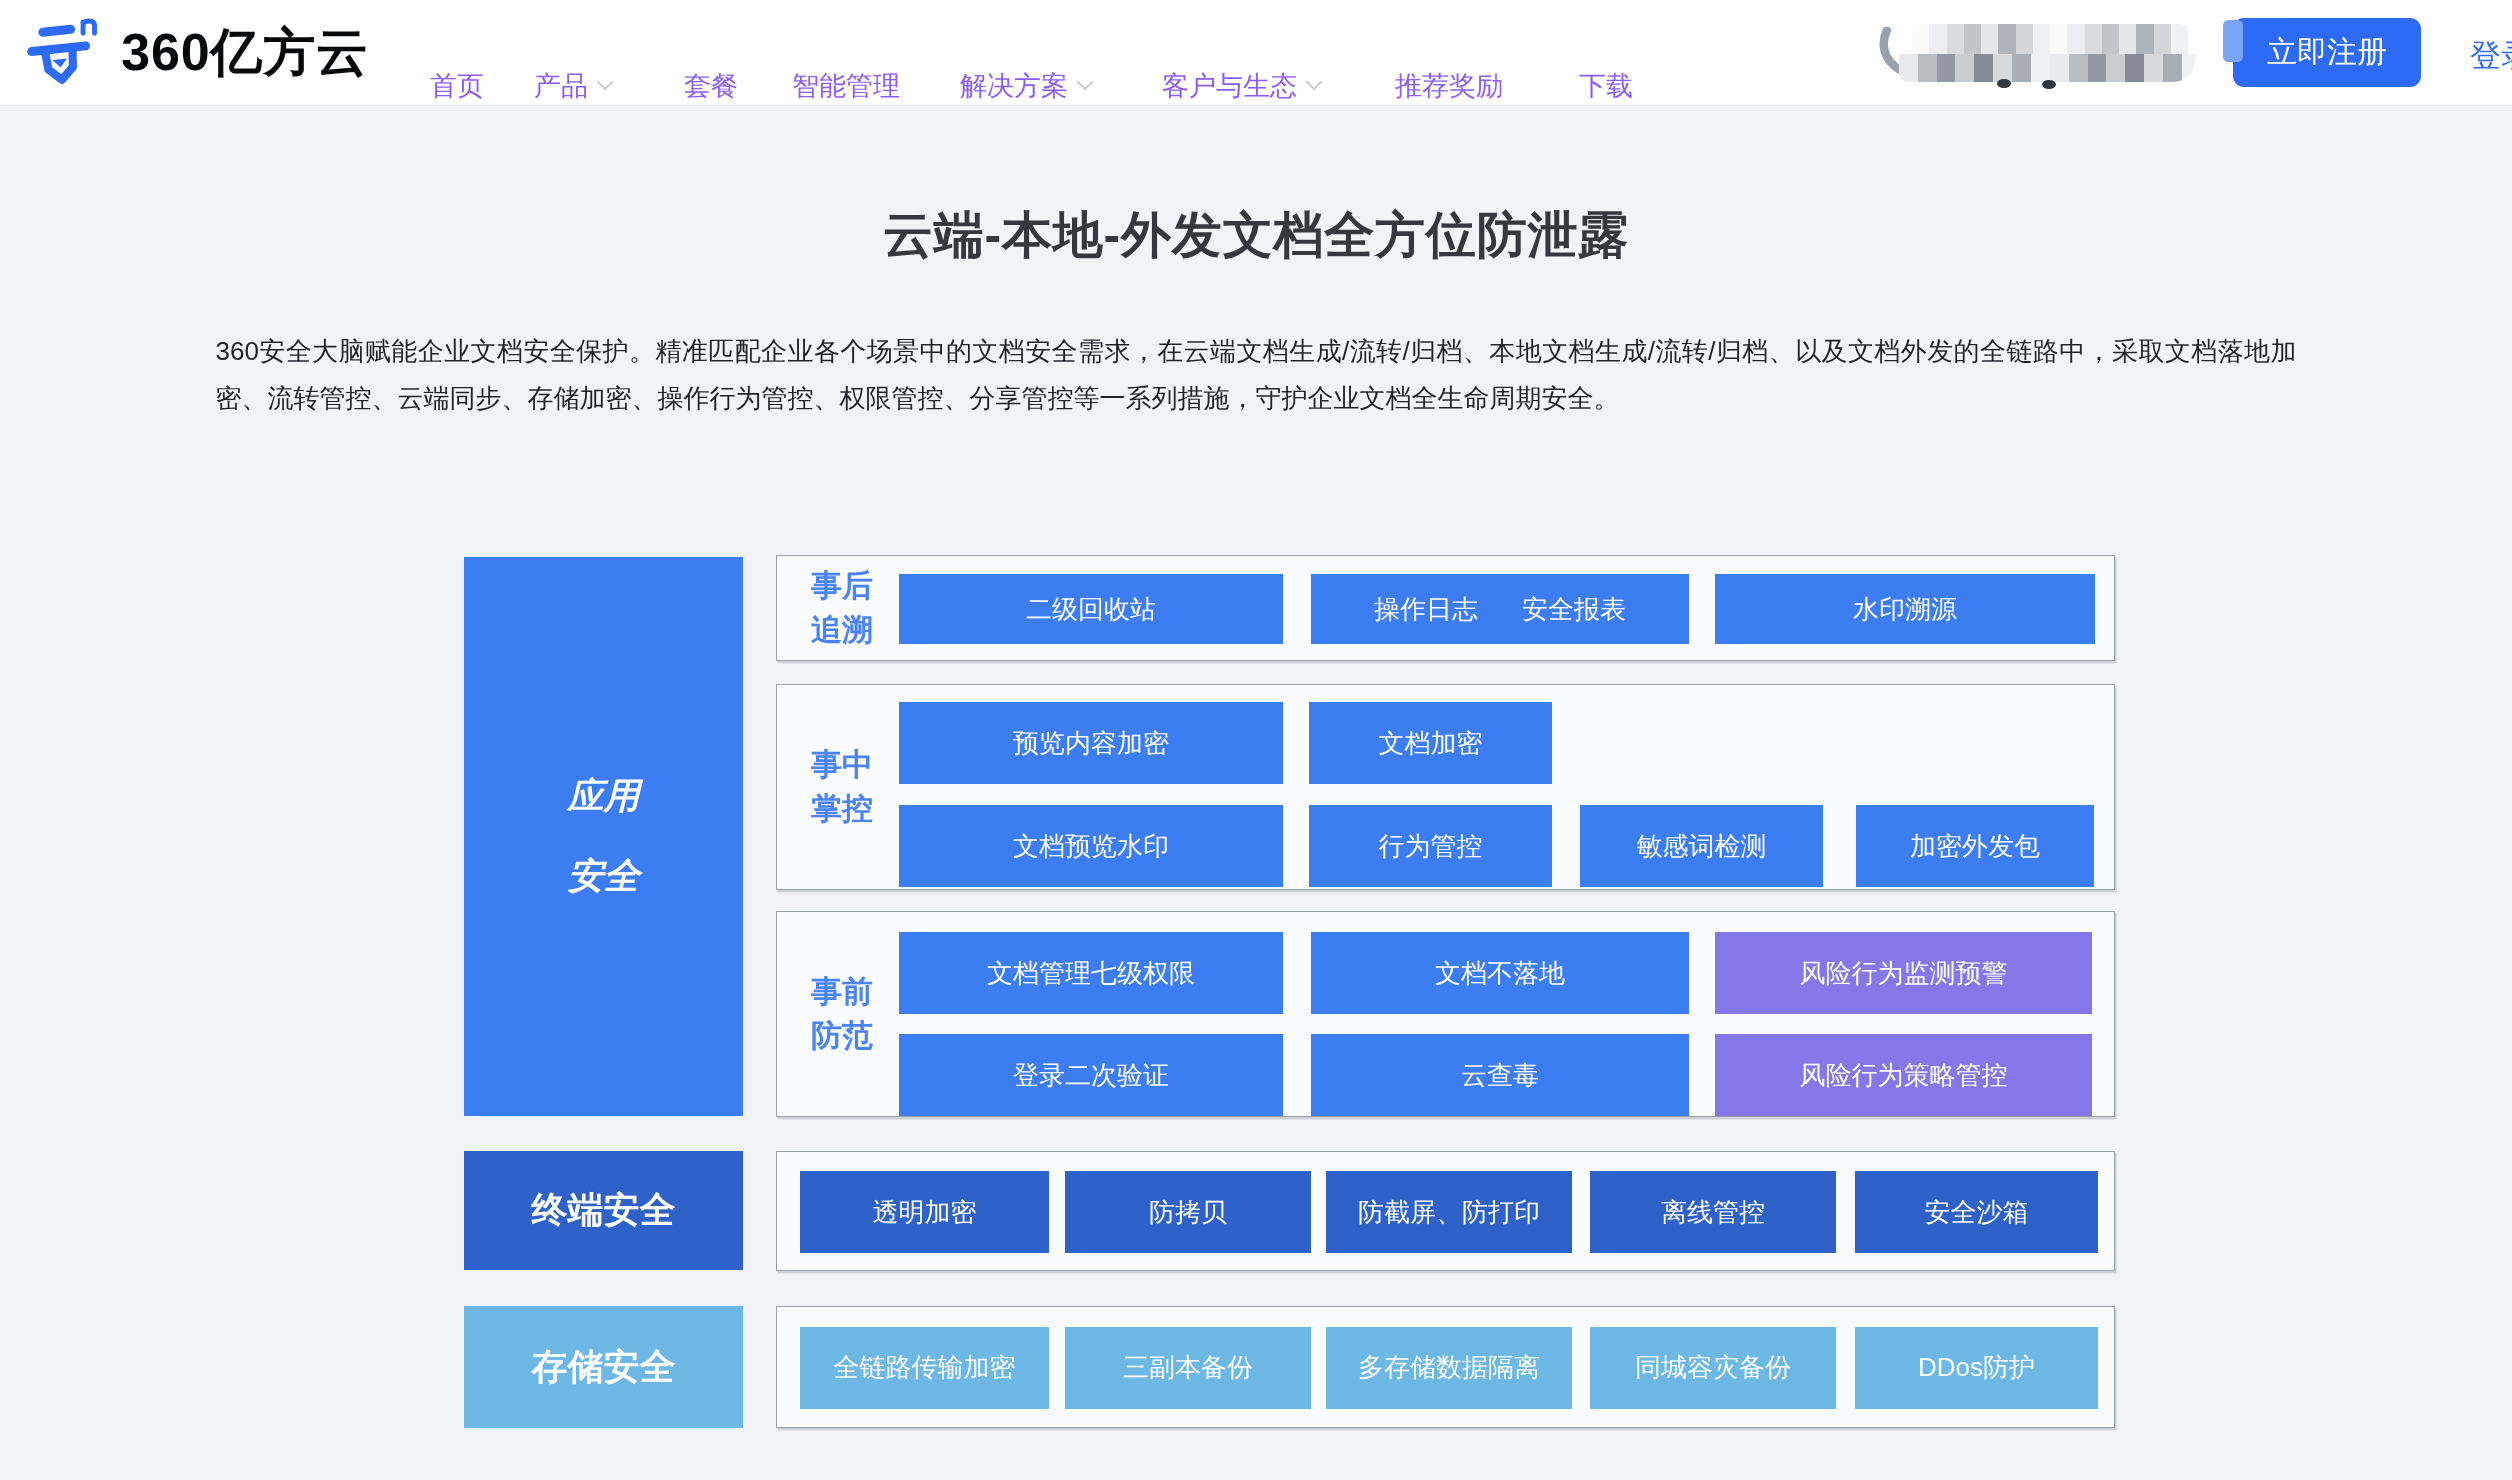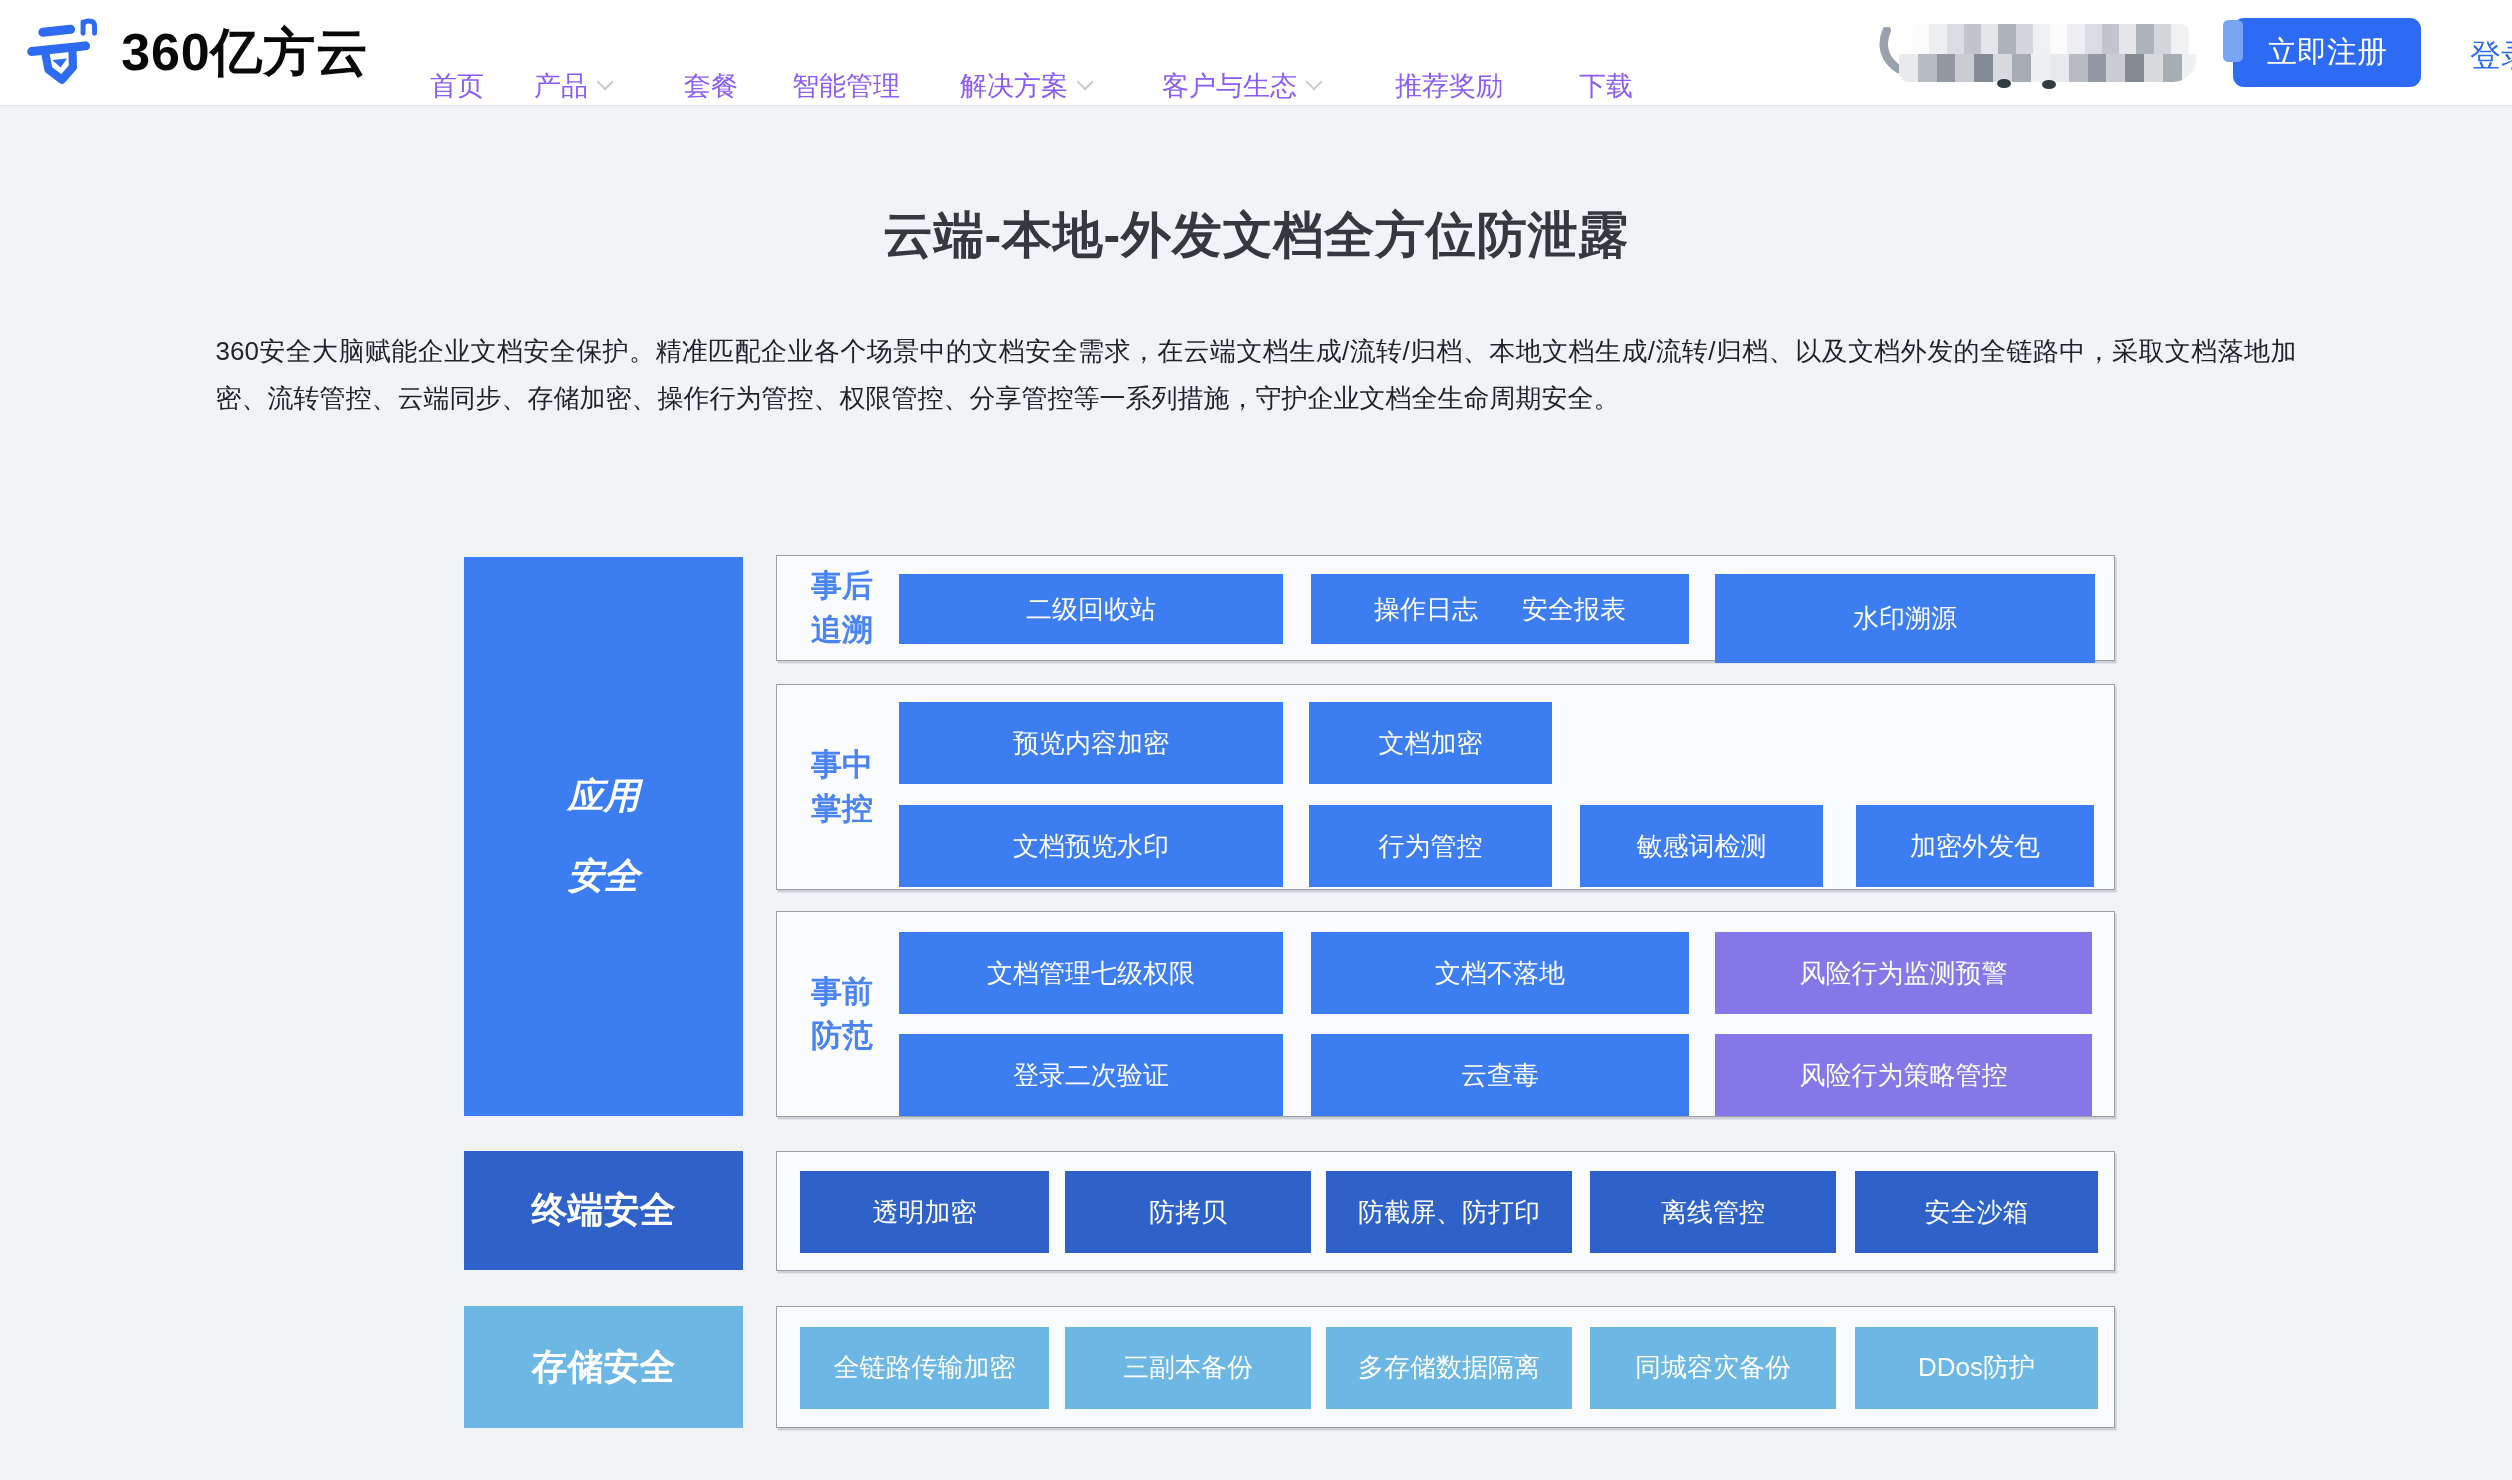--- a/index.html
+++ b/index.html
@@ -169,21 +169,21 @@
       <span>事后</span>
       <span>追溯</span>
     </div>
     <div class="block" style="left:122px;top:18px;width:384px;height:70px">
       <span>二级回收站</span>
     </div>
     <div class="block" style="left:534px;top:18px;width:378px;height:70px">
       <span>操作日志</span>
       <span>安全报表</span>
     </div>
-    <div class="block" style="left:938px;top:18px;width:380px;height:89px">
+    <div class="block" style="left:938px;top:18px;width:380px;height:70px">
       <span>水印溯源</span>
     </div>
   </div>
 
   <div class="group g2">
     <div class="side-label">
       <span>事中</span>
       <span>掌控</span>
     </div>
     <div class="block" style="left:122px;top:17.3px;width:384px;height:82px">

